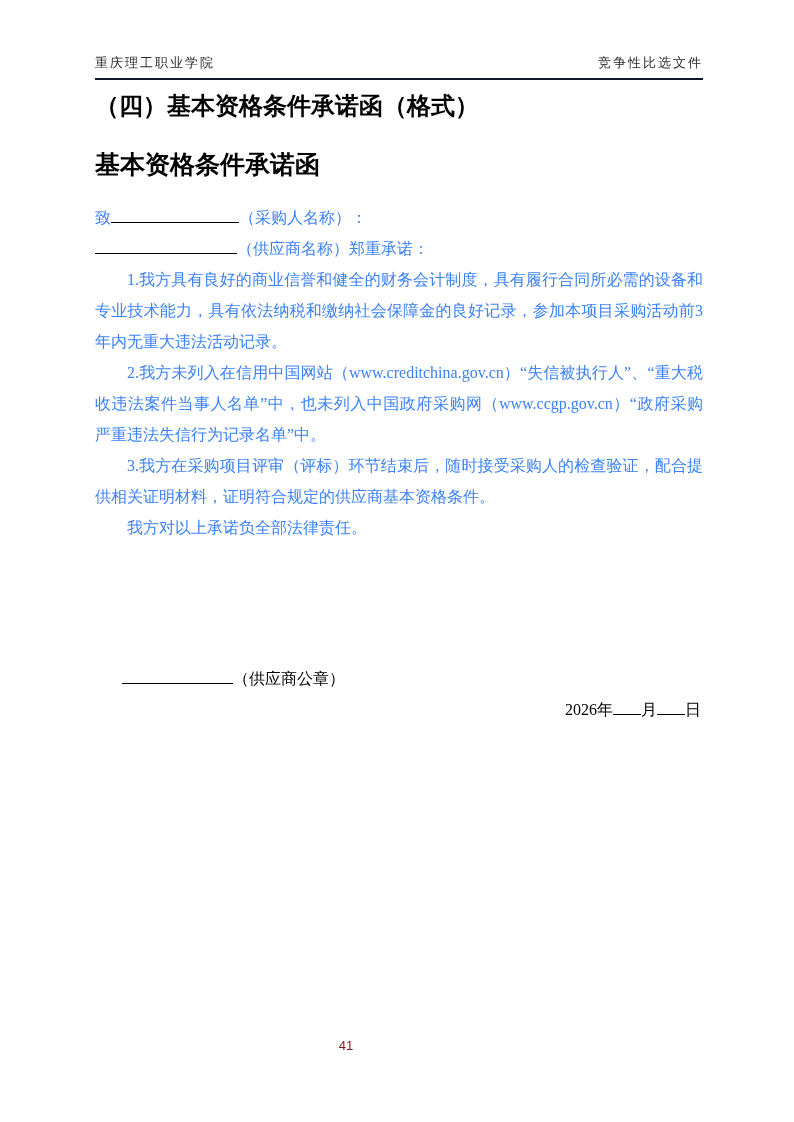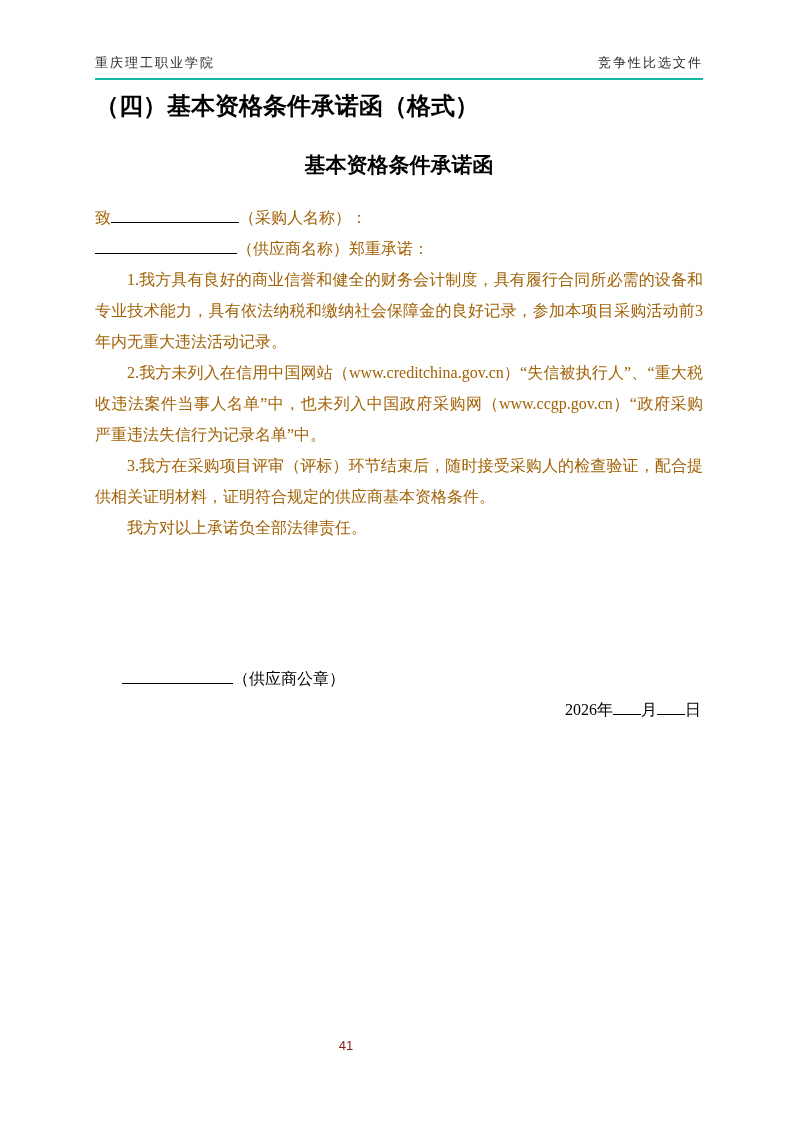--- a/index.html
+++ b/index.html
@@ -24,46 +24,45 @@
   }
   
   .doc-header {
     display: flex;
     justify-content: space-between;
     align-items: flex-end;
     font-size: 13px;
     letter-spacing: 2px;
     color: #2a2a2a;
     padding-bottom: 6px;
-    border-bottom: 2px solid #14b8a6;
+    border-bottom: 2px solid #0f172a;
   }
   
   .section-heading {
     margin-top: 13px;
     font-size: 24px;
     line-height: 26px;
     font-weight: bold;
     color: #000;
   }
   
   .letter-title {
     margin: 28px 0 0 0;
-    font-size: 21px;
+    font-size: 25px;
     line-height: 36px;
     font-weight: bold;
-    text-align: center;
     color: #000;
     letter-spacing: 0px;
   }
   
   .body-block {
     margin-top: 19px;
     font-size: 16px;
     line-height: 31px;
-    color: #a16207;
+    color: #3b82f6;
   }
   .line { white-space: nowrap; }
   .para {
     margin: 0;
     text-indent: 2em;
     text-align: justify;
   }
   .closing {
     margin: 0;
     text-indent: 2em;

